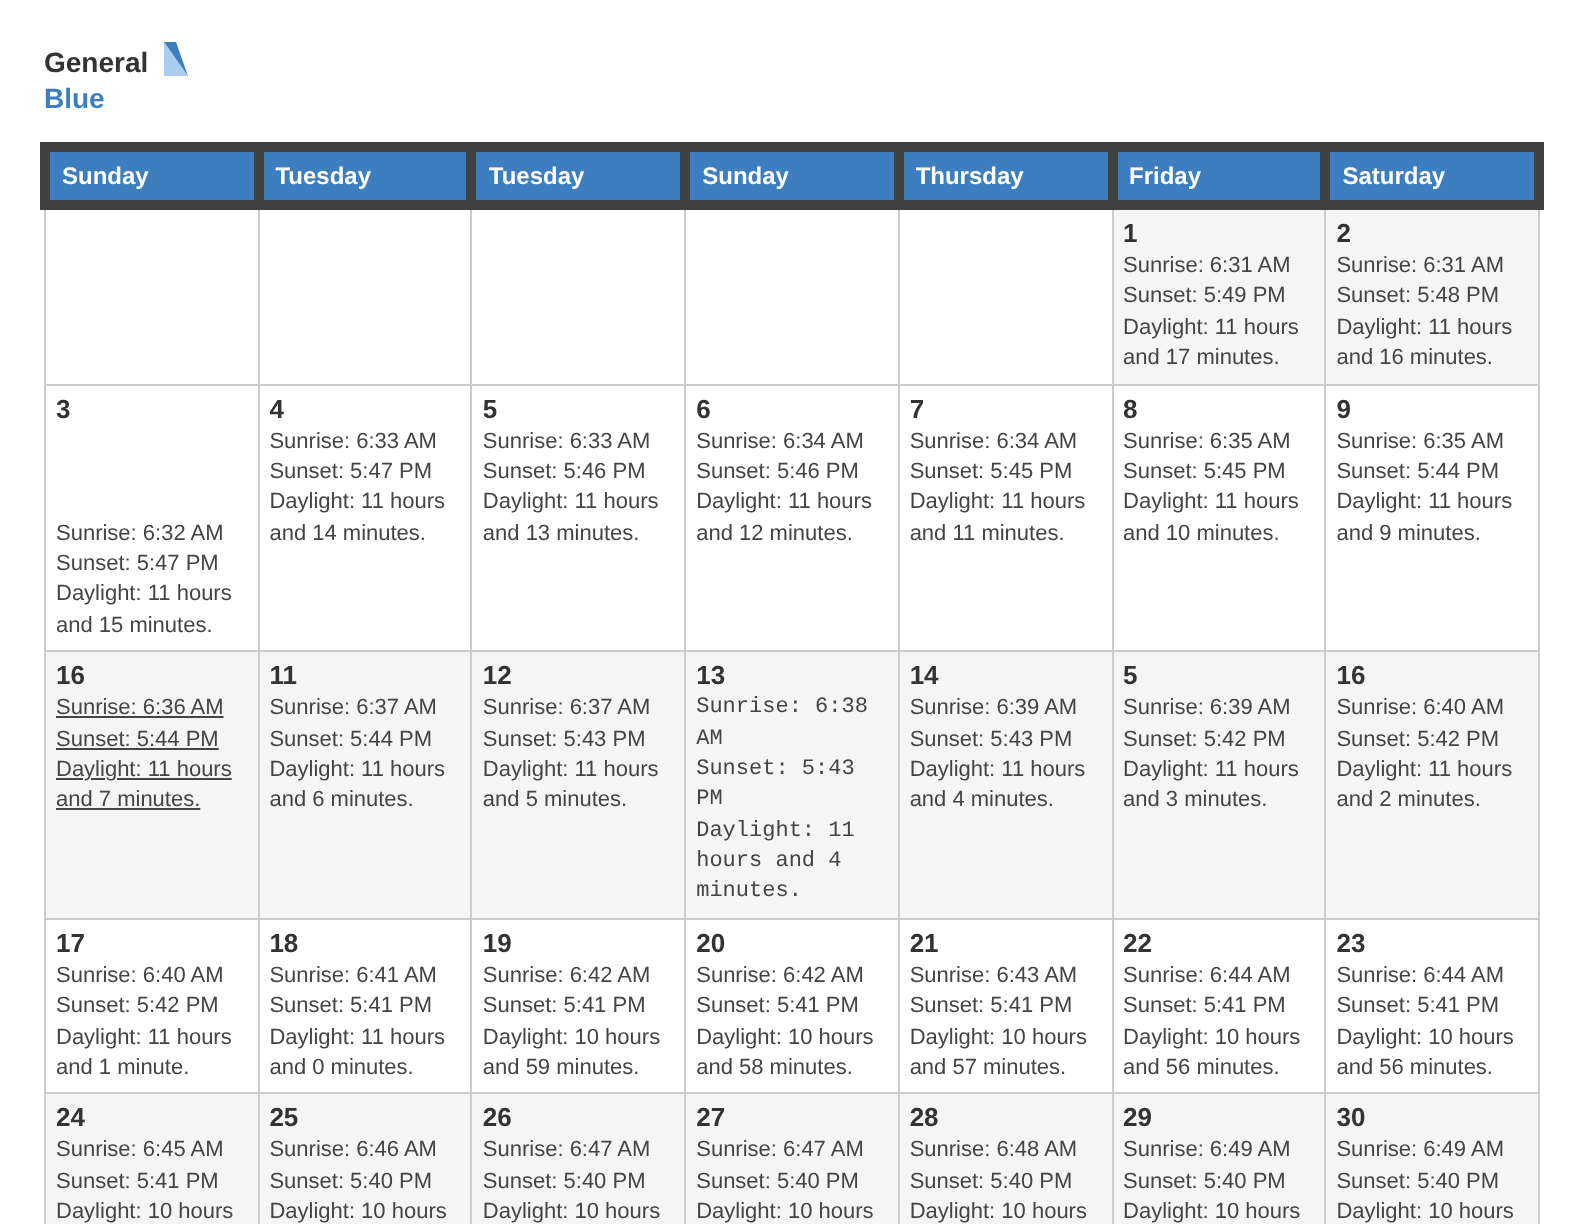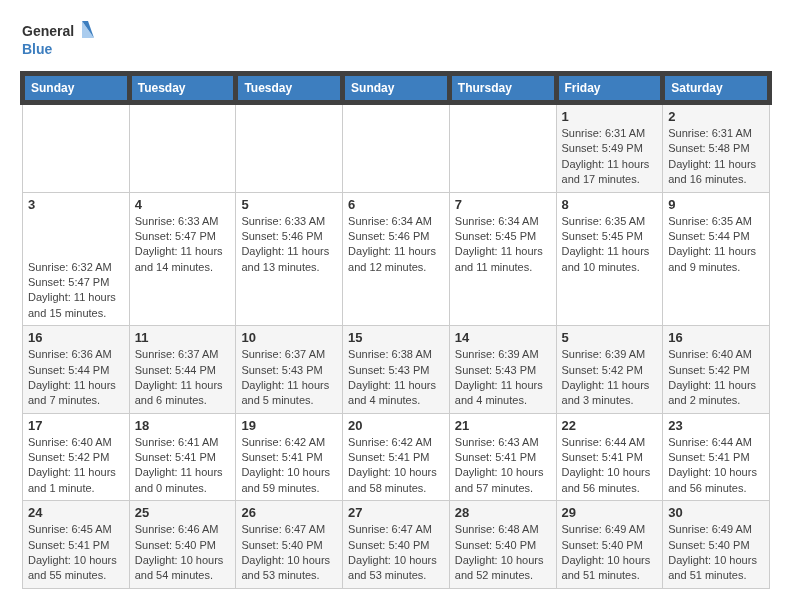--- a/index.html
+++ b/index.html
@@ -164,39 +164,39 @@
         <td>
           <span class="day-number">9</span>
           <div class="day-info" style="white-space: pre-line;">Sunrise: 6:35 AM
 Sunset: 5:44 PM
 Daylight: 11 hours and 9 minutes.</div>
         </td>
       </tr>
       <tr>
         <td>
           <span class="day-number">16</span>
-          <div class="day-info" style="white-space: pre-line;">Sunrise: 6:36 AM
+          <div class="day-info" style="white-space: pre-line; text-decoration: underline;">Sunrise: 6:36 AM
 Sunset: 5:44 PM
 Daylight: 11 hours and 7 minutes.</div>
         </td>
         <td>
           <span class="day-number">11</span>
           <div class="day-info" style="white-space: pre-line;">Sunrise: 6:37 AM
 Sunset: 5:44 PM
 Daylight: 11 hours and 6 minutes.</div>
         </td>
         <td>
-          <span class="day-number">10</span>
+          <span class="day-number">12</span>
           <div class="day-info" style="white-space: pre-line;">Sunrise: 6:37 AM
 Sunset: 5:43 PM
 Daylight: 11 hours and 5 minutes.</div>
         </td>
         <td>
-          <span class="day-number">15</span>
-          <div class="day-info" style="white-space: pre-line;">Sunrise: 6:38 AM
+          <span class="day-number">13</span>
+          <div class="day-info" style="white-space: pre-line; font-family: Liberation Mono, monospace;">Sunrise: 6:38 AM
 Sunset: 5:43 PM
 Daylight: 11 hours and 4 minutes.</div>
         </td>
         <td>
           <span class="day-number">14</span>
           <div class="day-info" style="white-space: pre-line;">Sunrise: 6:39 AM
 Sunset: 5:43 PM
 Daylight: 11 hours and 4 minutes.</div>
         </td>
         <td>

